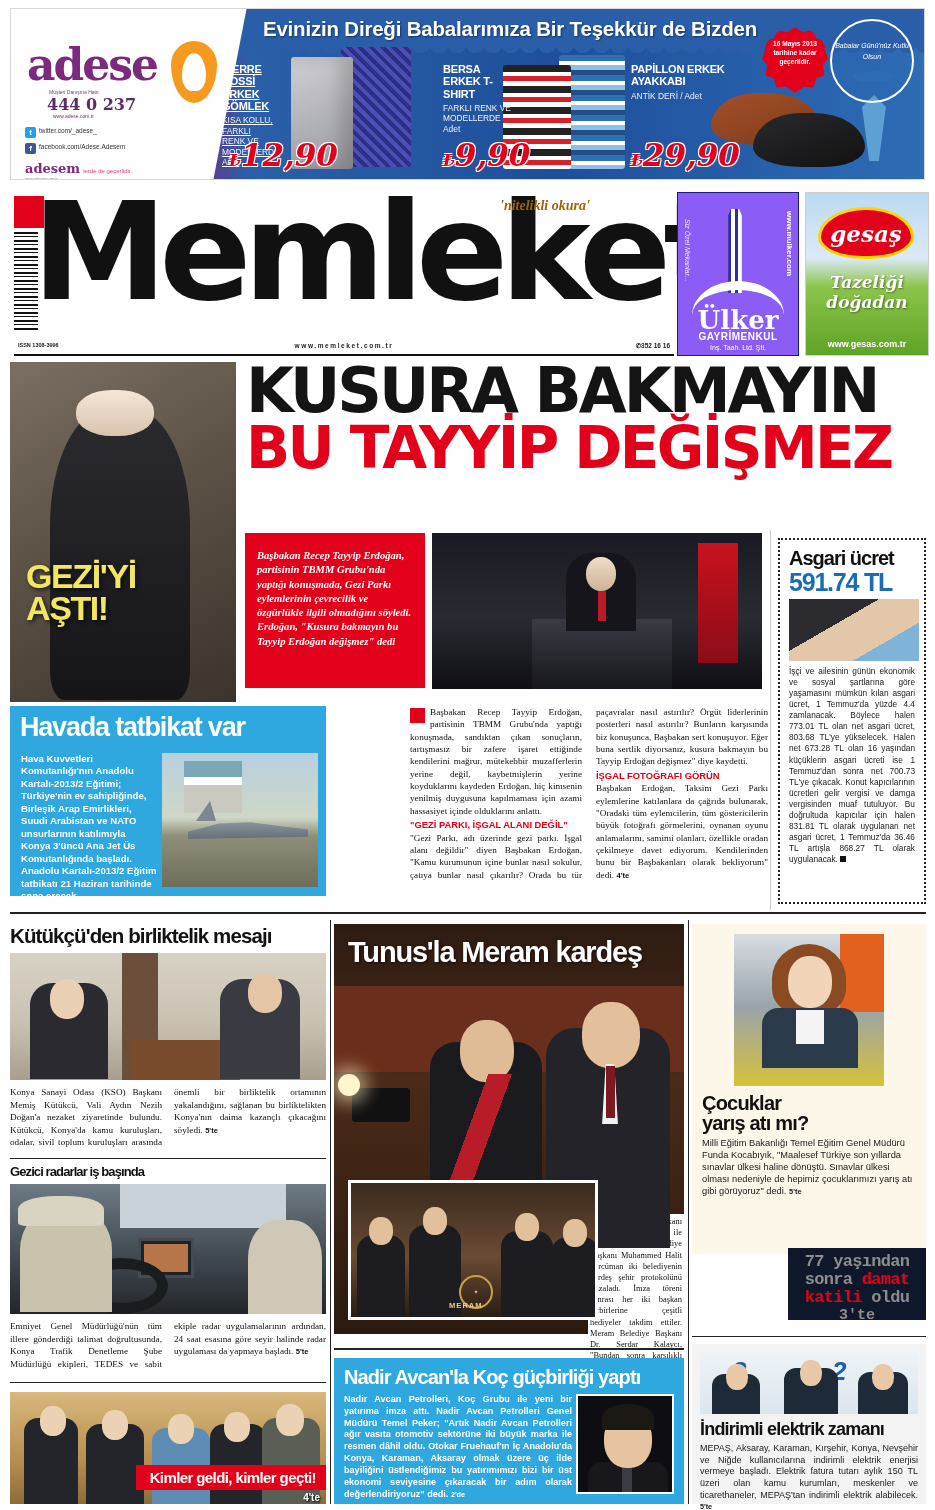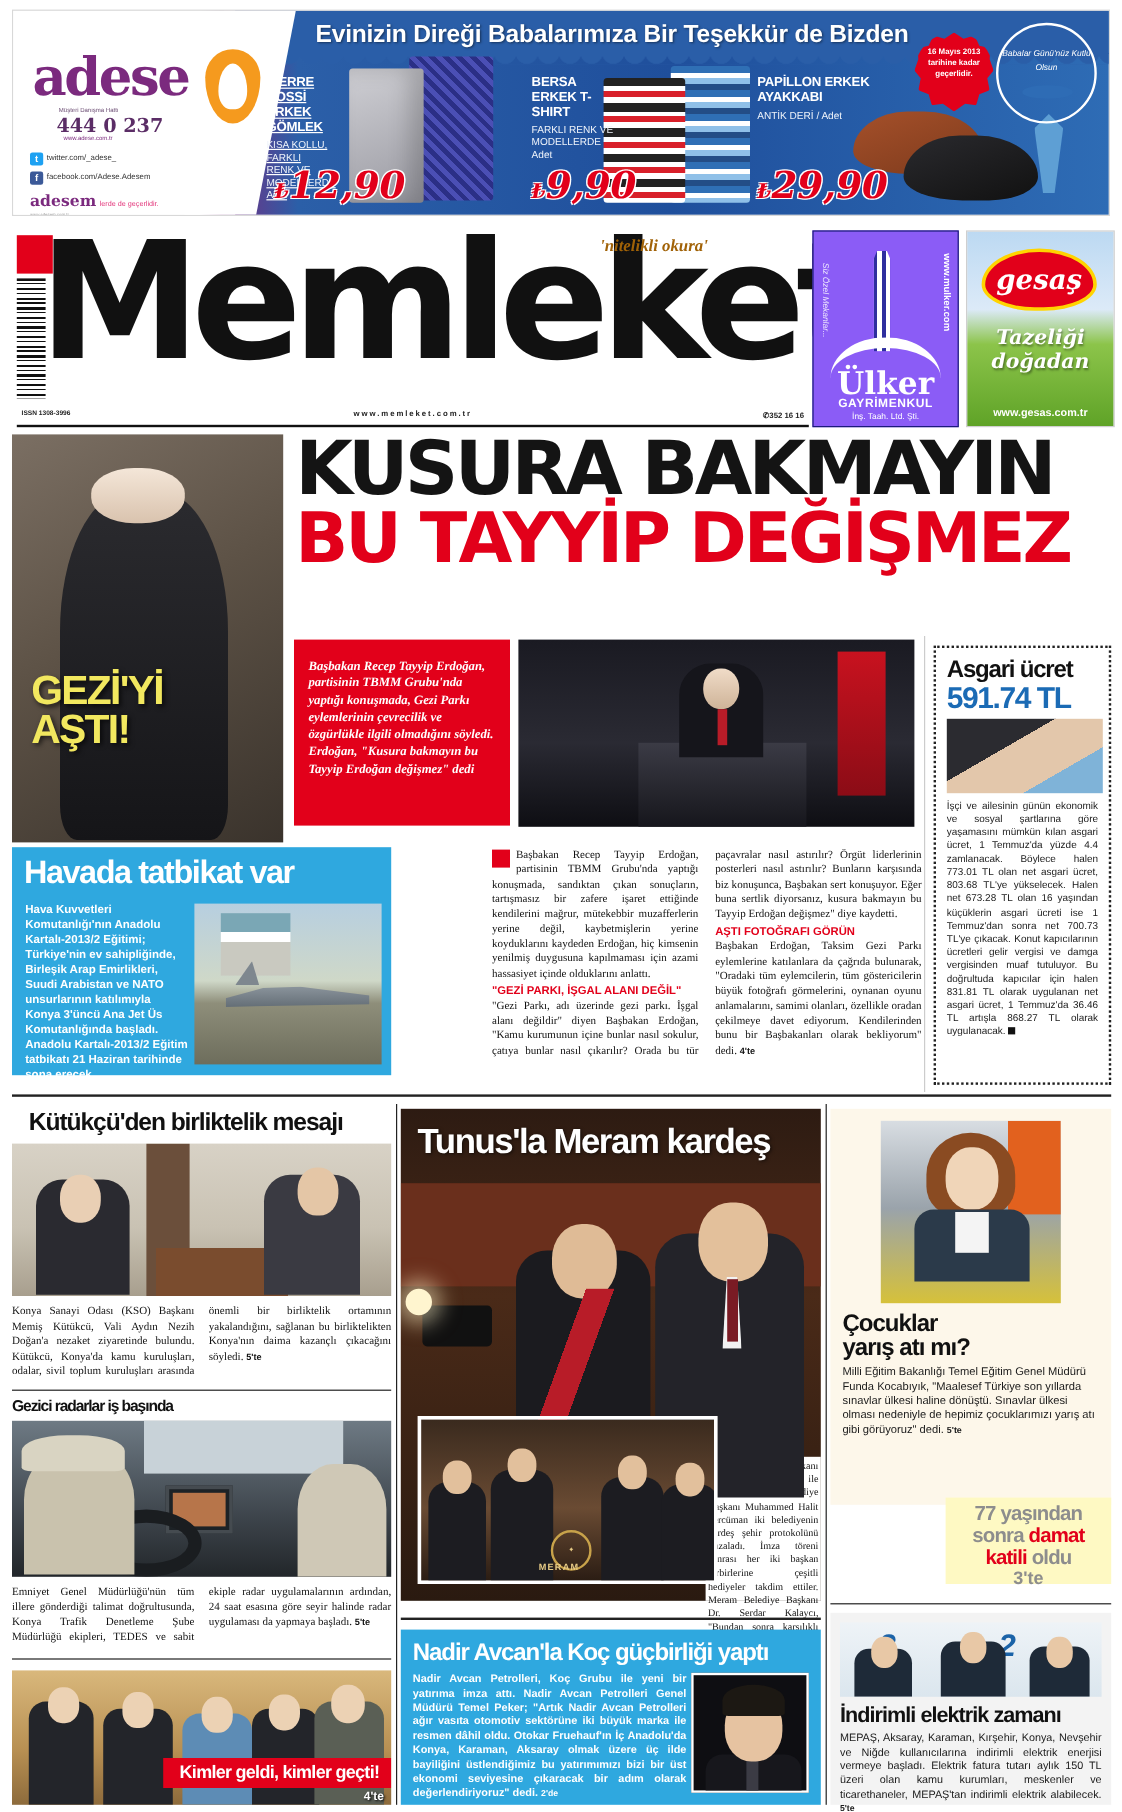--- a/index.html
+++ b/index.html
@@ -208,21 +208,21 @@
   .asgari .amount { font-size:25px; font-weight:bold; color:#1b6bb5; letter-spacing:-1.2px; line-height:1.05; margin-top:1px;}
   .asgari .photo { width:130px; height:62px; margin-top:4px;
     background: linear-gradient(150deg,#2b2b30 0 38%, #e3c7ab 38% 72%, #7fb3d8 72% 100%); }
   .asgari .body { margin-top:5px; font-size:8.3px; line-height:1.33; text-align:justify; color:#1a1a1a; }
   .asgari .endsq { display:inline-block; width:6px; height:6px; background:#111; }
 
   .divider { position:absolute; background:#222; }
 
   
   .kutukcu { position:absolute; left:10px; top:924px; width:316px; height:232px; }
-  .kutukcu h2 { font-size:20.5px; font-weight:bold; letter-spacing:-0.9px; color:#111; white-space:nowrap;margin-left:14px;}
+  .kutukcu h2 { font-size:20.5px; font-weight:bold; letter-spacing:-0.9px; color:#111; white-space:nowrap;}
   .kutukcu .photo { width:316px; height:127px; margin-top:5px;
     background: linear-gradient(180deg,#d8d2c6 0%, #c9c2b3 55%, #a89f8e 100%); position:relative; overflow:hidden;}
   .kutukcu .photo .man1 { position:absolute; left:20px; top:30px; width:78px; height:96px; background:#2a2a30; border-radius:22px 22px 0 0;}
   .kutukcu .photo .face1 { position:absolute; left:40px; top:26px; width:34px; height:40px; background:#e9cfb4; border-radius:46%;}
   .kutukcu .photo .man2 { position:absolute; right:26px; top:26px; width:80px; height:100px; background:#3a3a42; border-radius:22px 22px 0 0;}
   .kutukcu .photo .face2 { position:absolute; right:44px; top:20px; width:34px; height:40px; background:#e4c6a6; border-radius:46%;}
   .kutukcu .photo .curtain { position:absolute; left:112px; top:0; width:36px; height:127px; background:#6b4f3b;}
   .kutukcu .photo .table { position:absolute; left:120px; bottom:0; width:110px; height:40px; background:#7a4c2e;}
   .kutukcu .body { margin-top:6px; column-count:2; column-gap:12px;
     font-family:"Liberation Serif", serif; font-size:9.2px; line-height:1.36; text-align:justify; color:#111;}
@@ -291,21 +291,21 @@
   .cocuk .photo .hair { position:absolute; left:38px; top:10px; width:74px; height:70px; background:#8a4b22; border-radius:50% 50% 36% 36%;}
   .cocuk .photo .face { position:absolute; left:54px; top:22px; width:44px; height:52px; background:#f0d5b8; border-radius:46%;}
   .cocuk .photo .jacket { position:absolute; left:28px; top:74px; width:96px; height:60px; background:#2b3a4a; border-radius:16px 16px 0 0;}
   .cocuk .photo .shirt { position:absolute; left:62px; top:76px; width:28px; height:34px; background:#f4f4f4;}
   .cocuk .photo .orange { position:absolute; right:0; top:0; width:44px; height:78px; background:#e2611e;}
   .cocuk h3 { margin-top:7px; font-size:20px; font-weight:bold; letter-spacing:-0.8px; line-height:1.02; color:#111;}
   .cocuk .body { margin-top:3px; font-size:9.3px; line-height:1.3; color:#1a1a1a;}
   .cocuk .body b { font-size:7.4px; }
 
   .damat { position:absolute; left:788px; top:1248px; width:138px; height:72px;
-    background:#fef9c3; text-align:center; padding-top:5px; }
+    background:#0f172a; text-align:center; padding-top:5px;font-family:Liberation Mono, monospace; }
   .damat .l { font-size:17px; font-weight:bold; color:#8d8d8d; line-height:1.05; letter-spacing:-0.7px;}
   .damat .r { color:#e2001a; }
   .damat .pg { font-size:15px; font-weight:bold; color:#8d8d8d; }
 
   
   .nadir { position:absolute; left:334px; top:1358px; width:350px; height:146px;
     background:#2fa8df; padding:8px 10px; }
   .nadir h3 { color:#fff; font-size:20px; font-weight:bold; letter-spacing:-0.9px; white-space:nowrap;}
   .nadir .body { margin-top:5px; width:228px; color:#fff; font-size:9.1px; line-height:1.3;
     font-weight:bold; text-align:justify;}
@@ -447,21 +447,21 @@
       <div class="tail"></div>
       <div class="jet"></div>
     </div>
   </div>
 
   <div class="art-main">
     <div class="colwrap">
       <span class="dropsq"></span><span>Başbakan Recep Tayyip Erdoğan, partisinin TBMM Grubu'nda yaptığı konuşmada, sandıktan çıkan sonuçların, tartışmasız bir zafere işaret ettiğinde kendilerini mağrur, mütekebbir muzafferlerin yerine değil, kaybetmişlerin yerine koyduklarını kaydeden Erdoğan, hiç kimsenin yenilmiş duygusuna kapılmaması için azami hassasiyet içinde olduklarını anlattı.</span>
       <span class="subhead">"GEZİ PARKI, İŞGAL ALANI DEĞİL"</span>
       <span>"Gezi Parkı, adı üzerinde gezi parkı. İşgal alanı değildir" diyen Başbakan Erdoğan, "Kamu kurumunun içine bunlar nasıl sokulur, çatıya bunlar nasıl çıkarılır? Orada bu tür paçavralar nasıl astırılır? Örgüt liderlerinin posterleri nasıl astırılır? Bunların karşısında biz konuşunca, Başbakan sert konuşuyor. Eğer buna sertlik diyorsanız, kusura bakmayın bu Tayyip Erdoğan değişmez" diye kaydetti.</span>
-      <span class="subhead">AŞTI FOTOĞRAFI GÖRÜN</span>
+      <span class="subhead">İŞGAL FOTOĞRAFI GÖRÜN</span>
       <span>Başbakan Erdoğan, Taksim Gezi Parkı eylemlerine katılanlara da çağrıda bulunarak, "Oradaki tüm eylemcilerin, tüm göstericilerin büyük fotoğrafı görmelerini, oynanan oyunu anlamalarını, samimi olanları, özellikle oradan çekilmeye davet ediyorum. Kendilerinden bunu bir Başbakanları olarak bekliyorum" dedi.</span>
       <span class="pageref">4'te</span>
     </div>
   </div>
 
   <div class="asgari">
     <h3>Asgari ücret</h3>
     <div class="amount">591.74 TL</div>
     <div class="photo"></div>
     <div class="body">

